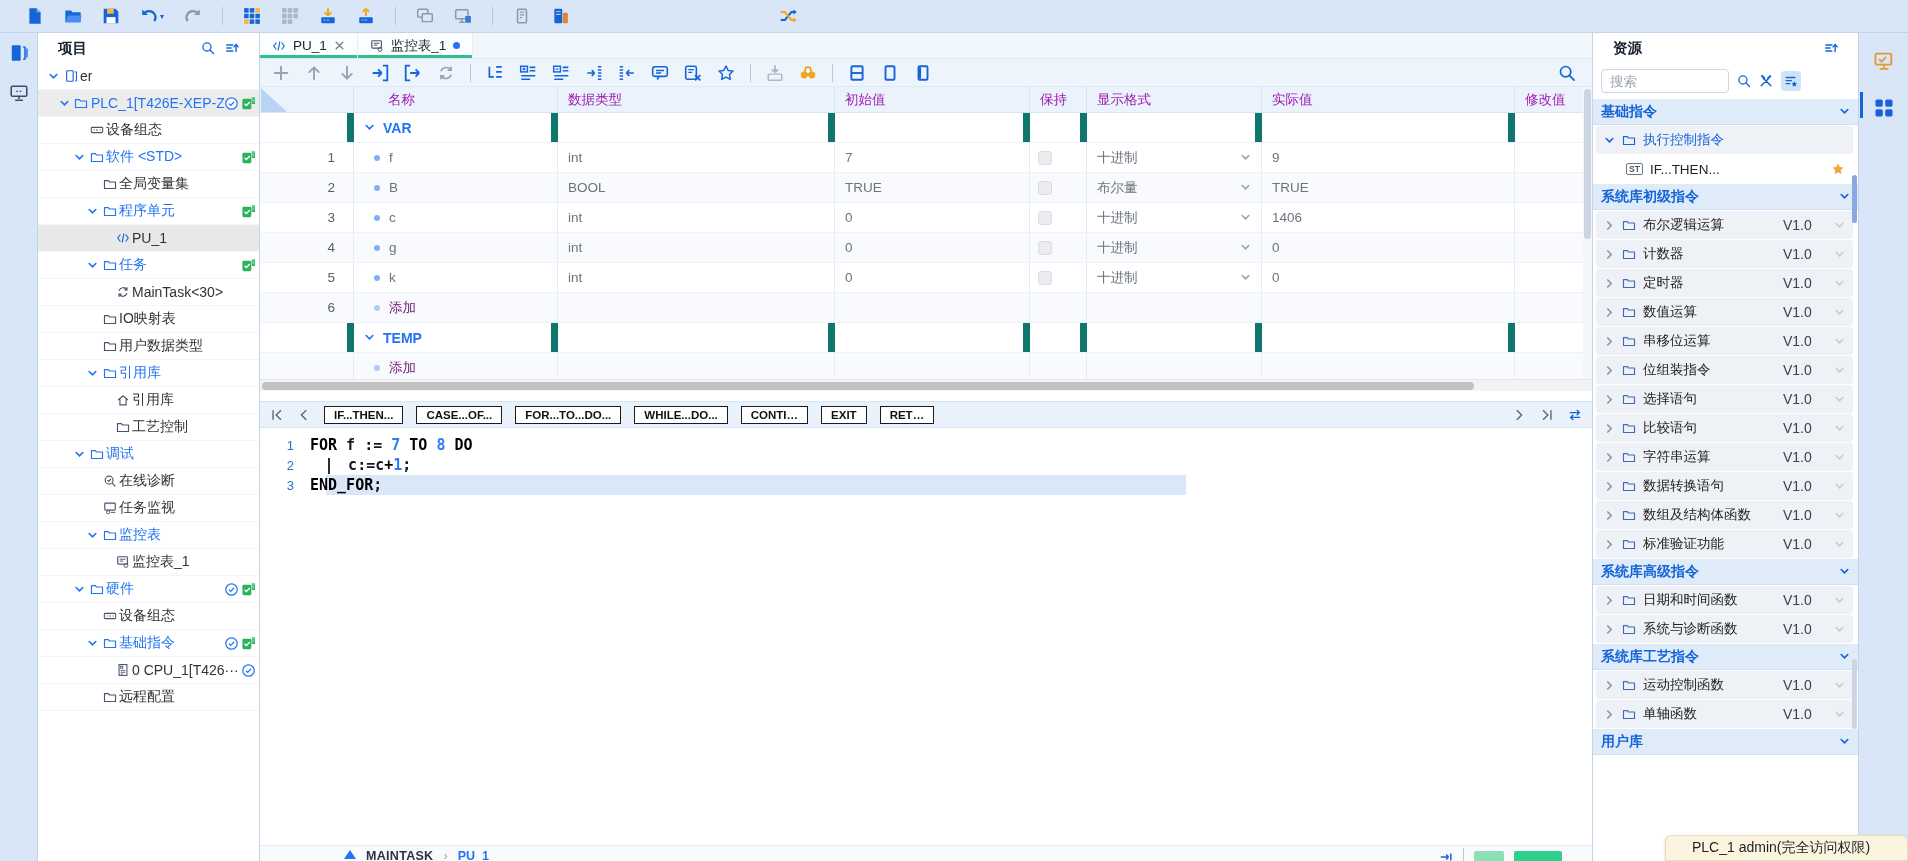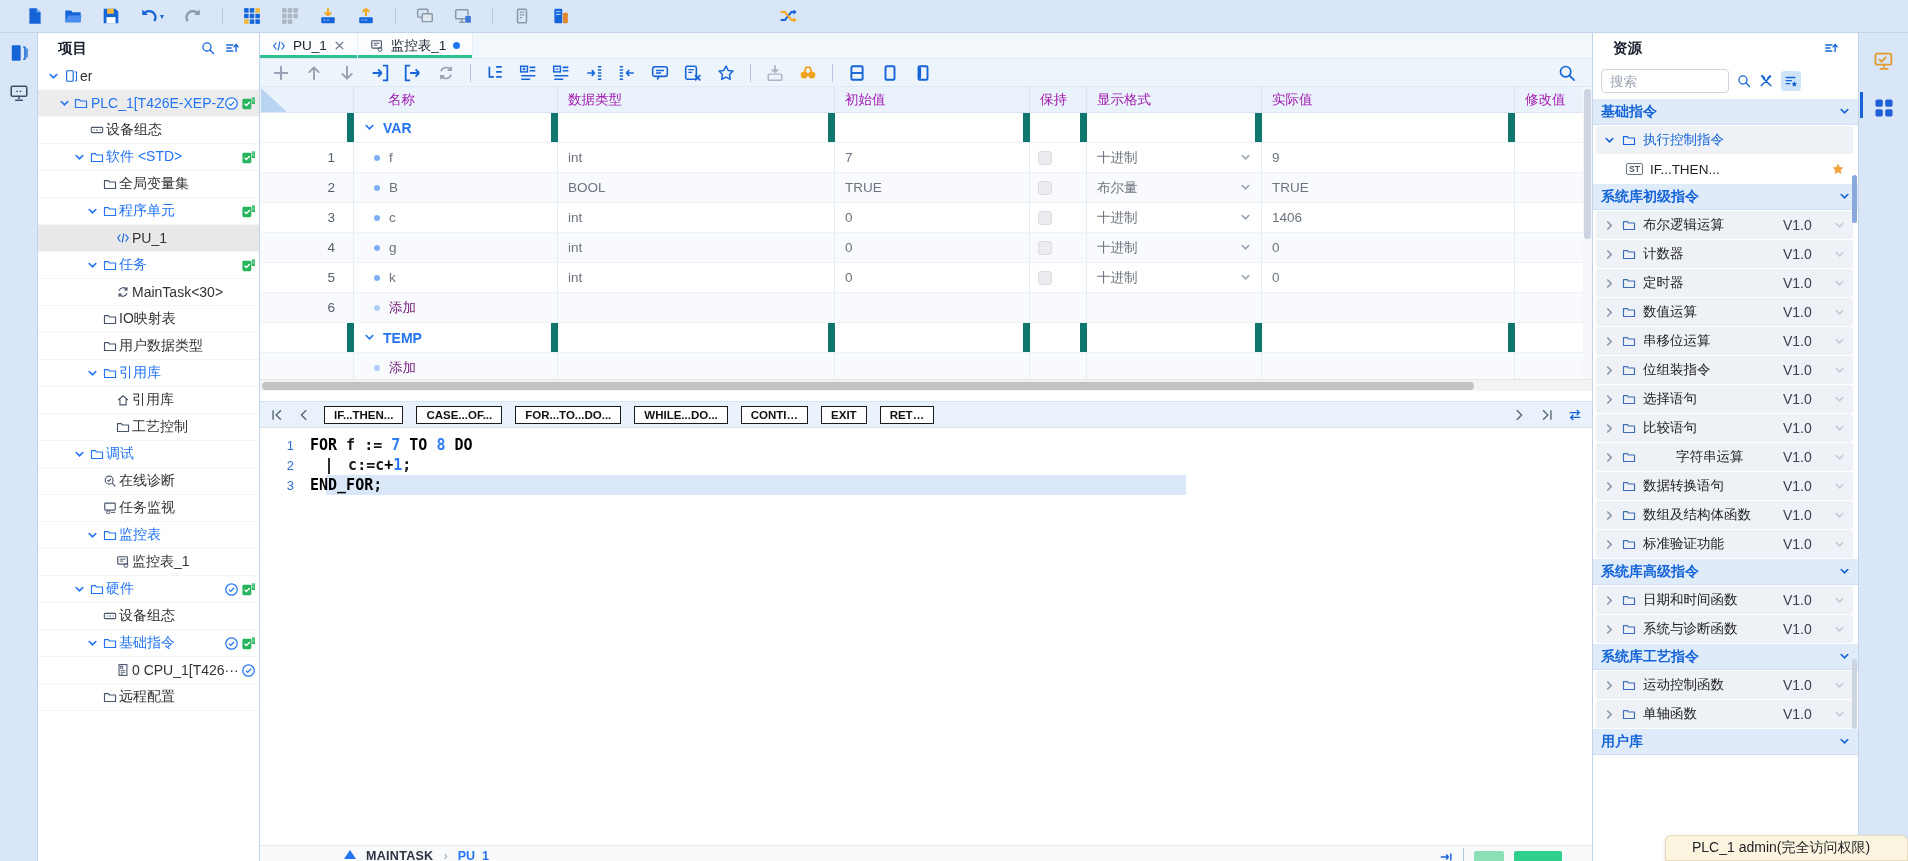--- a/index.html
+++ b/index.html
@@ -1375,21 +1375,21 @@
         <span class="ic xs" style="color: rgb(138, 151, 173);">
           <svg viewBox="0 0 10 10">
             <path d="M3.4 1.8l3.1 3.2-3.1 3.2" fill="none" stroke="currentColor" stroke-width="1.5" stroke-linecap="round"></path>
           </svg>
         </span>
         <span class="ic sm" style="color: rgb(63, 109, 181);">
           <svg viewBox="0 0 16 16">
             <path d="M1.7 13.2V4.2h4.4l1.4 1.5h6.8v7.5z" fill="none" stroke="currentColor" stroke-width="1.3" stroke-linejoin="round"></path>
           </svg>
         </span>
-        <span style="flex: 1 1 0%; margin-left: 33px;">字符串运算</span>
+        <span style="flex: 1 1 0%;">字符串运算</span>
         <span class="res-ver">V1.0</span>
         <span class="res-endchev ic xs">
           <svg viewBox="0 0 10 10">
             <path d="M2 3.2l3 3.1 3-3.1" fill="none" stroke="currentColor" stroke-width="1.5" stroke-linecap="round"></path>
           </svg>
         </span>
       </div>
       <div class="res-item">
         <span class="ic xs" style="color: rgb(138, 151, 173);">
           <svg viewBox="0 0 10 10">

